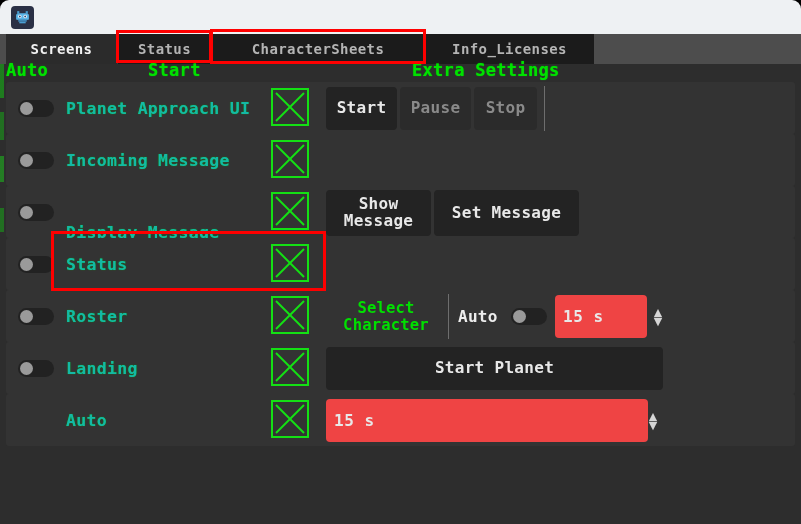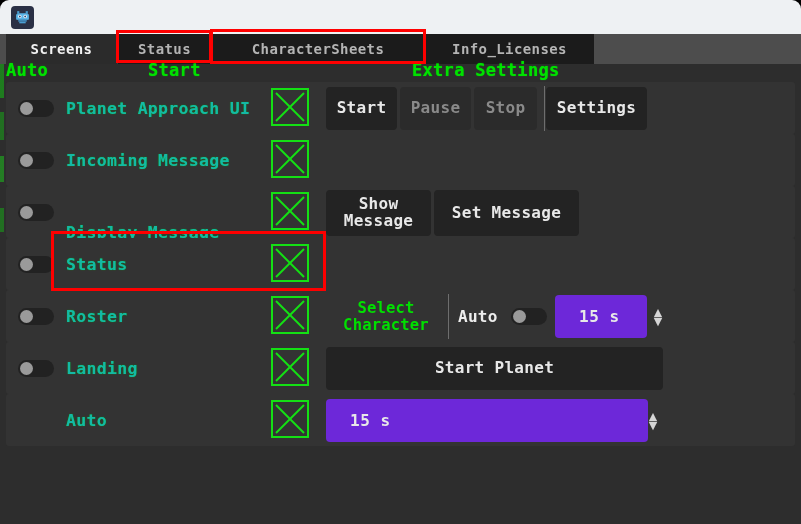--- a/index.html
+++ b/index.html
@@ -171,27 +171,27 @@
     color: #ededed;
     font-weight: bold;
     font-size: 16px;
     letter-spacing: .3px;
     white-space: nowrap;
   }
 
   
   .spin {
     position: absolute;
-    background: #6d28d9;
+    background: #ef4444;
     border-radius: 4px;
     color: #e8e8e8;
     font-weight: bold;
     font-size: 16px;
     display: flex; align-items: center;
-    padding-left: 24px;
+    padding-left: 8px;
     letter-spacing: .5px;
   }
   .spinarrows {
     position: absolute;
     color: #d6d6d6;
     font-size: 11px;
     line-height: 9px;
     text-align: center;
     font-family: "DejaVu Sans", sans-serif;
   }
@@ -250,21 +250,20 @@
       <div class="xbox" style="left:265px;top:6px;">
         <svg width="34" height="34" viewBox="0 0 34 34">
           <line x1="3" y1="3" x2="31" y2="31" stroke="#14e014" stroke-width="2"></line>
           <line x1="31" y1="3" x2="3" y2="31" stroke="#14e014" stroke-width="2"></line>
         </svg>
       </div>
       <div class="btn" style="left:320px;top:5px;width:71px;height:43px;">Start</div>
       <div class="btn disabled" style="left:394px;top:5px;width:71px;height:43px;">Pause</div>
       <div class="btn disabled" style="left:468px;top:5px;width:63px;height:43px;">Stop</div>
       <div class="vdivider" style="left:538px;top:4px;height:45px;"></div>
-      <div class="btn" style="left:540px;top:5px;width:101px;height:43px;">Settings</div>
     </div>
 
     <div class="row" style="top:70px;">
       <div class="row-bg"></div>
       <div class="toggle" style="left:12px;top:18px;">
         <div class="knob"></div>
       </div>
       <div class="rowlabel" style="left:60px;top:17px;">Incoming Message</div>
       <div class="xbox" style="left:265px;top:6px;">
         <svg width="34" height="34" viewBox="0 0 34 34">

